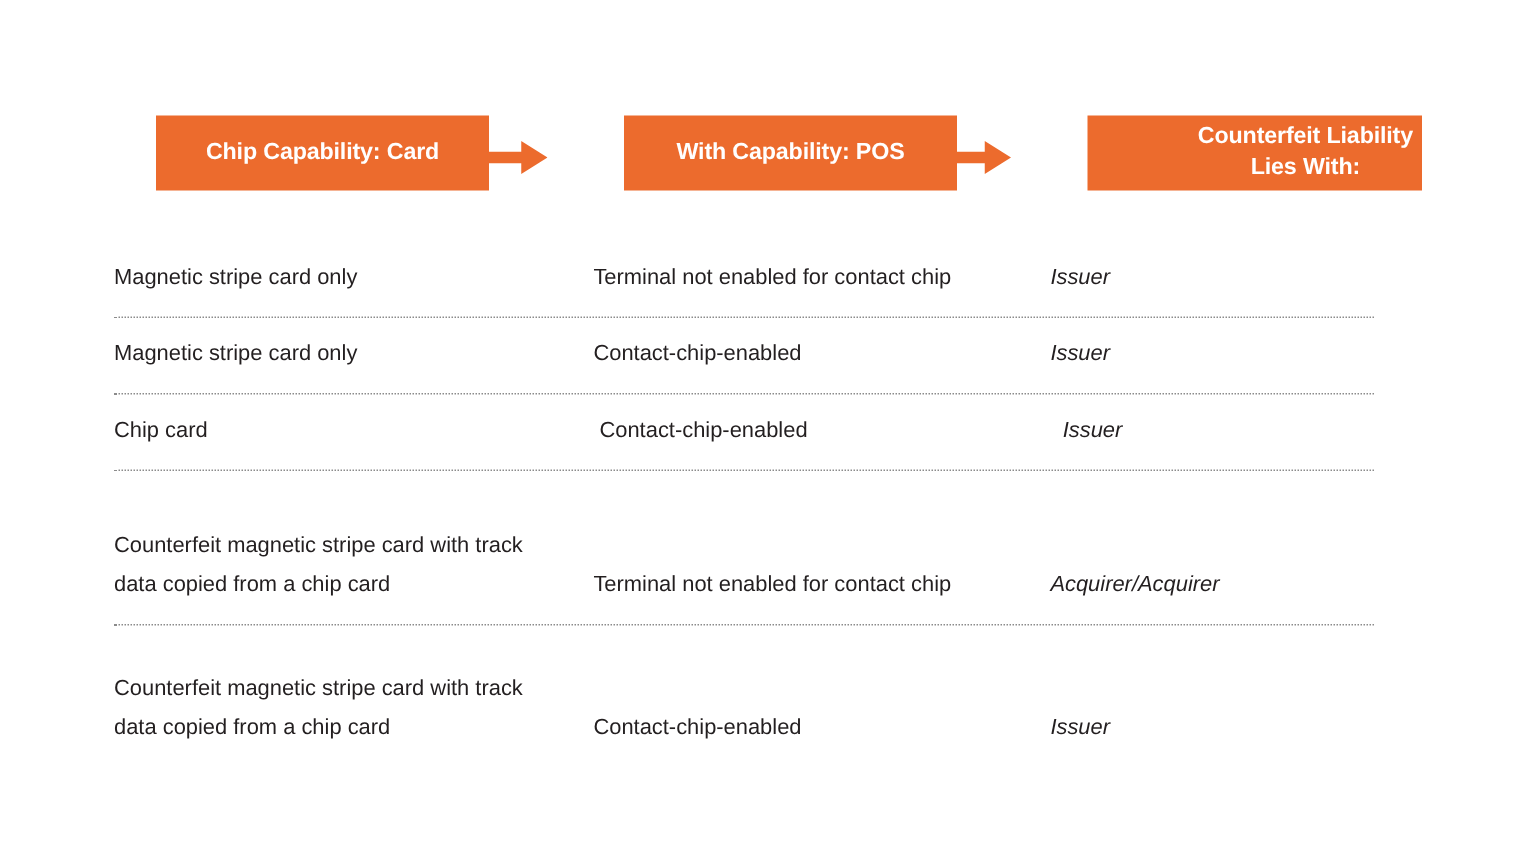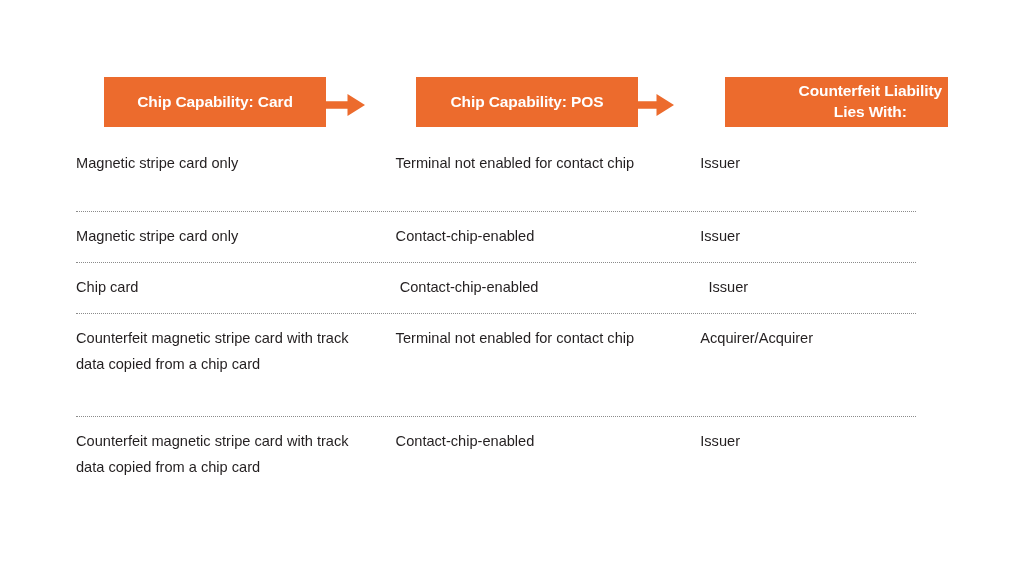--- a/index.html
+++ b/index.html
@@ -75,57 +75,58 @@
     left: 76px;
     top: 139px;
     width: 840px;
   }
 
   .row {
     position: relative;
     display: flex;
     width: 840px;
     box-sizing: border-box;
+    align-items: flex-end;
   }
   .row + .row {
     border-top: 1px dotted #8b8b8b;
   }
 
   .cell {
     font-size: 14.6px;
     line-height: 1.78;
     color: #231f20;
     box-sizing: border-box;
     padding-top: 12px;
     padding-bottom: 12px;
   }
   .c1 { width: 312px; padding-right: 18px; }
   .c2 { width: 309px; padding-right: 18px; margin-left: 12px; }
-  .c3 { width: 219px; }
+  .c3 { width: 219px; font-style: italic; }
 
   
   .row-0 { min-height: 72px; }
   .row-1 { min-height: 51px; }
   .row-2 { min-height: 51px; gap: 15px; }
   .row-3 { min-height: 103px; }
   .row-4 { min-height: 95px; }
 </style>
 </head>
 <body>
 
 <div id="page">
 
   <div class="header-band">
 
     <div class="hdr-box hdr-1">
       <span class="hdr-text">Chip Capability: Card</span>
     </div>
 
     <div class="hdr-box hdr-2">
-      <span class="hdr-text">Chip Capability: POS</span>
+      <span class="hdr-text">With Capability: POS</span>
     </div>
 
     <div class="hdr-box hdr-3">
       <span class="hdr-text">Counterfeit Liability
 Lies With:</span>
     </div>
 
   </div>
 
   <div class="arrow arrow-1">

